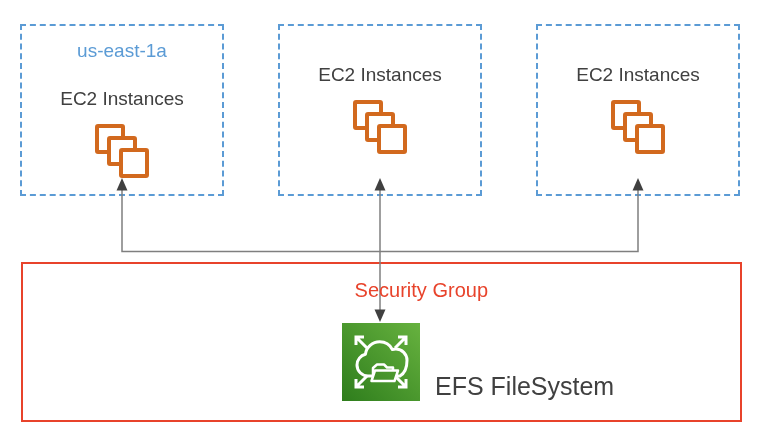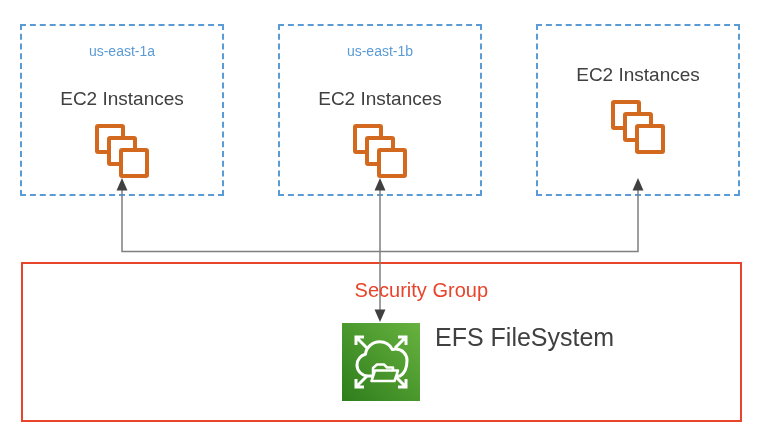--- a/index.html
+++ b/index.html
@@ -8,21 +8,21 @@
     font-family:"Liberation Sans", sans-serif;overflow:hidden;
   }
   
   .zone{
     position:absolute;top:24px;width:204px;height:172px;box-sizing:border-box;
     border:2px dashed var(--zone-border,#5B9BD5);
     display:flex;flex-direction:column;align-items:center;padding-top:13px;
   }
   .zone-a{left:20px}.zone-b{left:278px}.zone-c{left:536px}
   .zone-title{
-    color:var(--zone-title,#5B9BD5);font-size:14px;line-height:24px;white-space:nowrap;
+    color:var(--zone-title,#5B9BD5);font-size:19px;line-height:24px;white-space:nowrap;
   }
   .ec2-label{
     color:var(--text-dark,#404040);font-size:19px;line-height:24px;margin-top:24px;white-space:nowrap;
   }
   
   .ec2-icon{position:relative;width:54px;height:54px;margin-top:13px;}
   .ec2-icon .sq{
     position:absolute;width:30px;height:30px;box-sizing:border-box;background:#ffffff;
     border:4px solid var(--ec2-orange,#D2691E);border-radius:3px;
   }
@@ -32,21 +32,21 @@
     position:absolute;left:21px;top:262px;width:721px;height:160px;box-sizing:border-box;
     border:2px solid var(--security-red,#E8432B);
   }
   .sg-label{
     position:absolute;left:288px;top:277px;width:200px;text-align:right;
     color:var(--security-red,#E8432B);font-size:20px;line-height:26px;white-space:nowrap;
   }
   
   .connectors{position:absolute;left:0;top:0;width:774px;height:430px;pointer-events:none;}
   
-  .efs-block{position:absolute;left:342px;top:323px;display:flex;align-items:flex-start;}
+  .efs-block{position:absolute;left:342px;top:323px;display:flex;align-items:flex-end;}
   .efs-icon{width:78px;height:78px;display:block;}
   .efs-label{
     margin-left:15px;font-size:25px;color:var(--text-dark,#404040);white-space:nowrap;
   }
 </style>
 </head>
 <body>
 
 <div class="canvas">
 
@@ -54,21 +54,20 @@
     <div class="zone-title">us-east-1a</div>
     <div class="ec2-label">EC2 Instances</div>
     <div class="ec2-icon">
       <span class="sq sq1"></span>
       <span class="sq sq2"></span>
       <span class="sq sq3"></span>
     </div>
   </div>
 
   <div class="zone zone-b">
-    <div class="zone-title">us-east-1b</div>
     <div class="ec2-label">EC2 Instances</div>
     <div class="ec2-icon">
       <span class="sq sq1"></span>
       <span class="sq sq2"></span>
       <span class="sq sq3"></span>
     </div>
   </div>
 
   <div class="zone zone-c">
     <div class="ec2-label">EC2 Instances</div>

